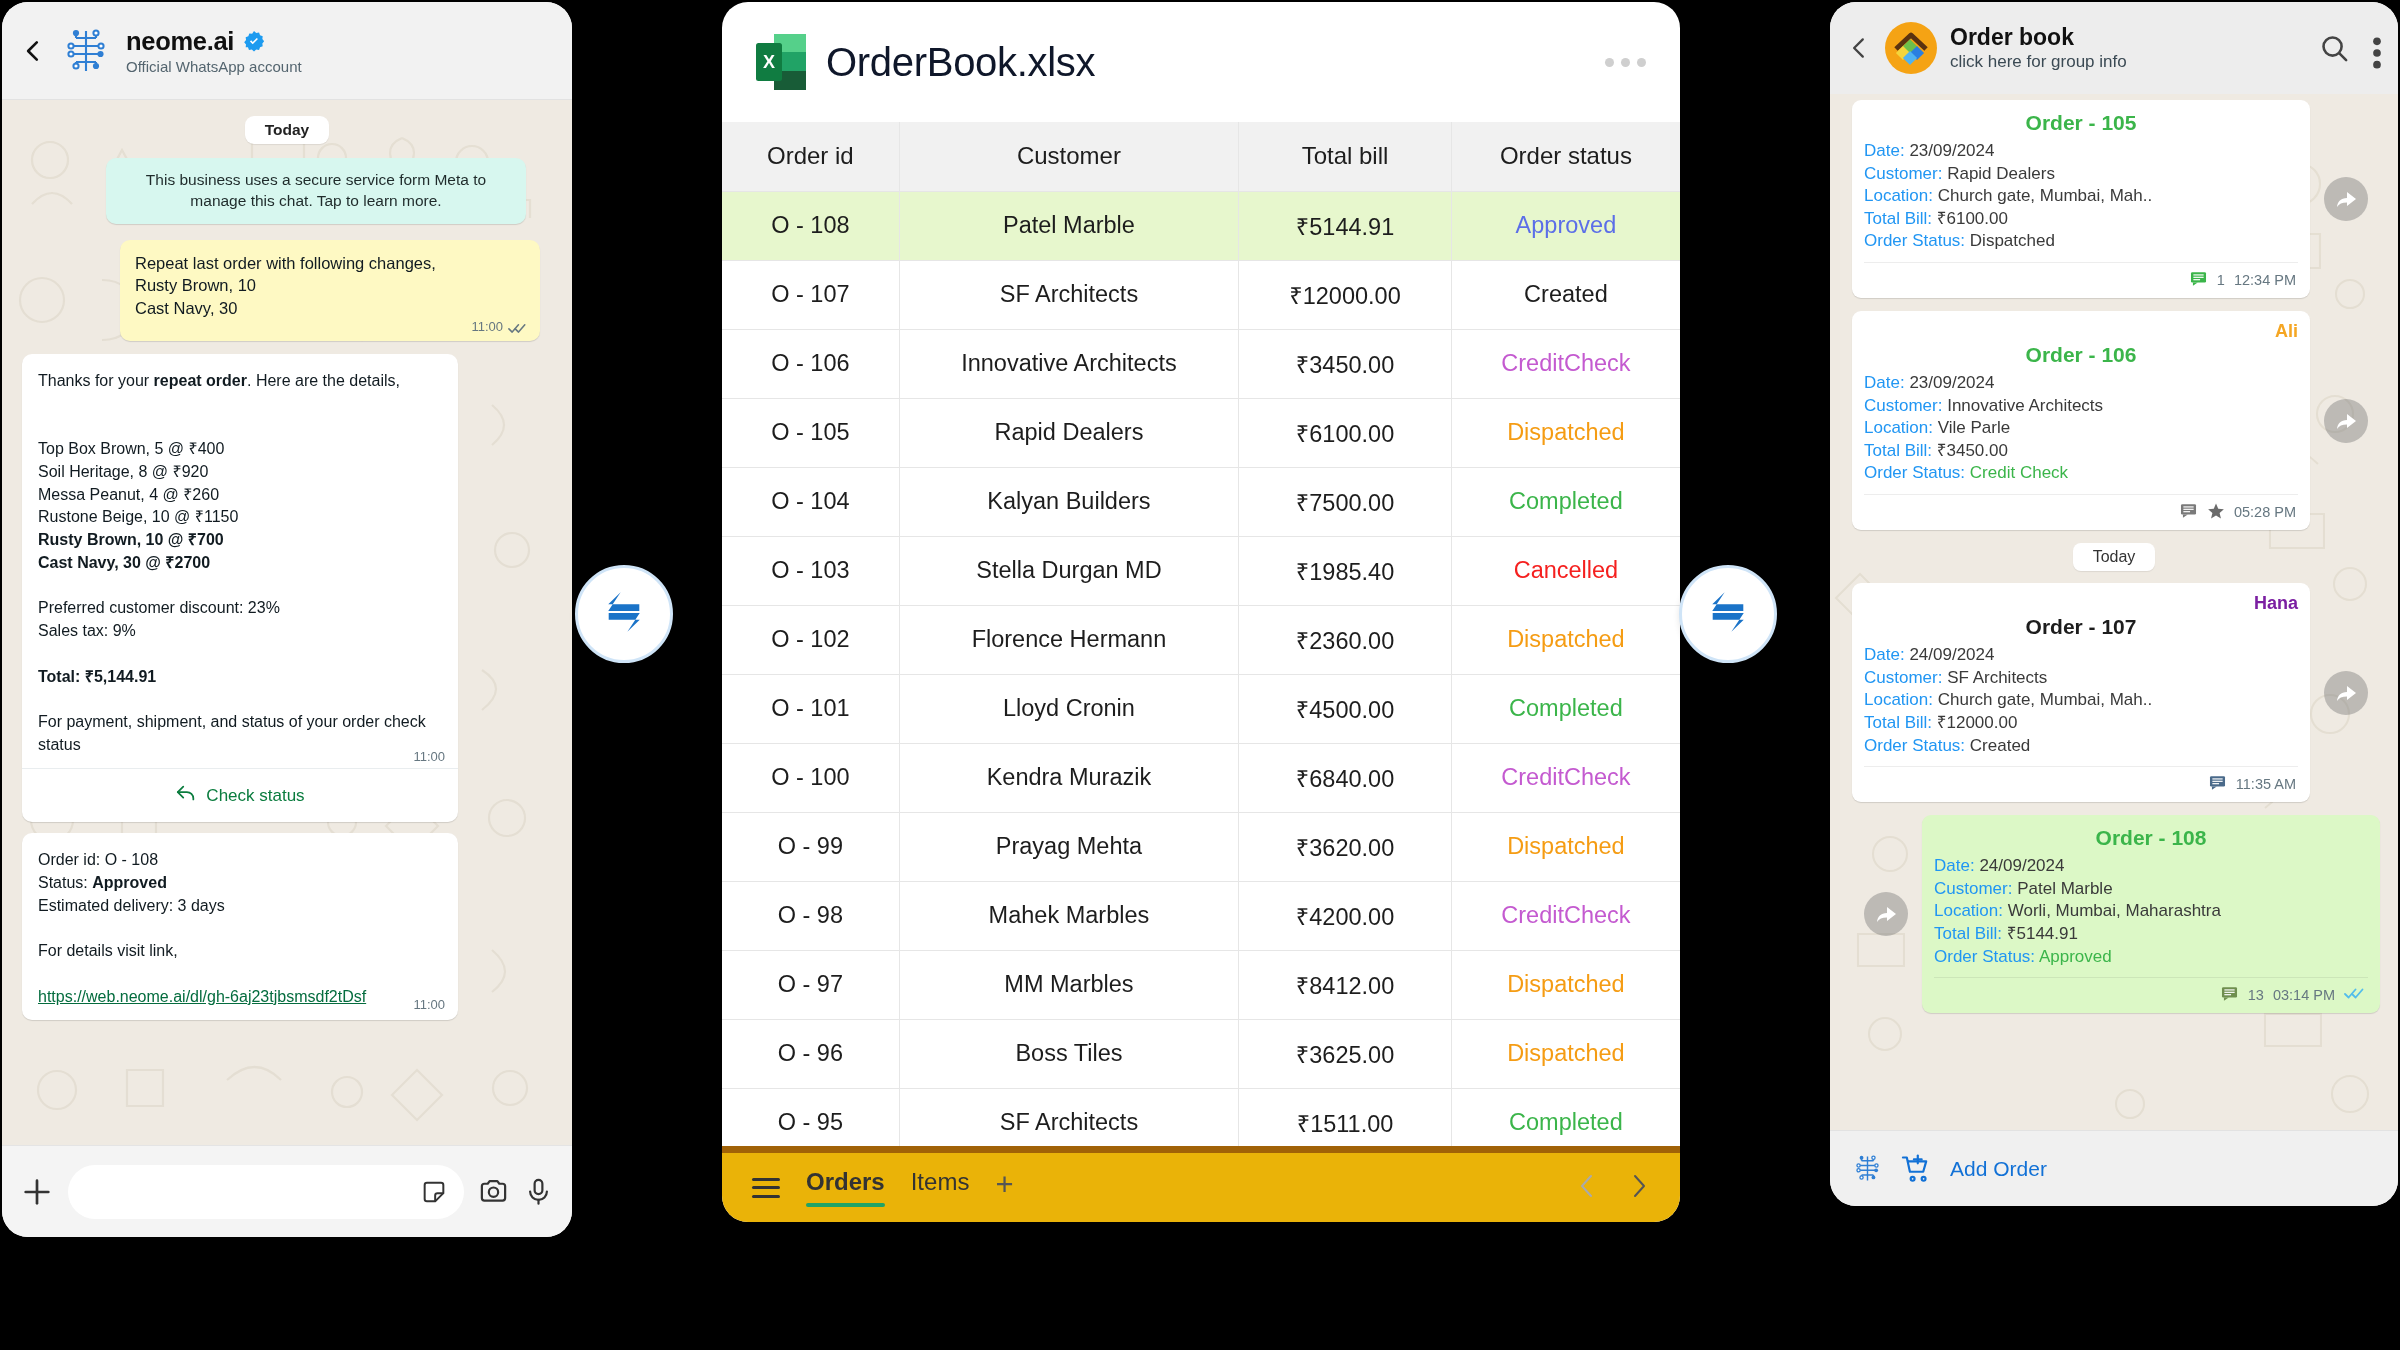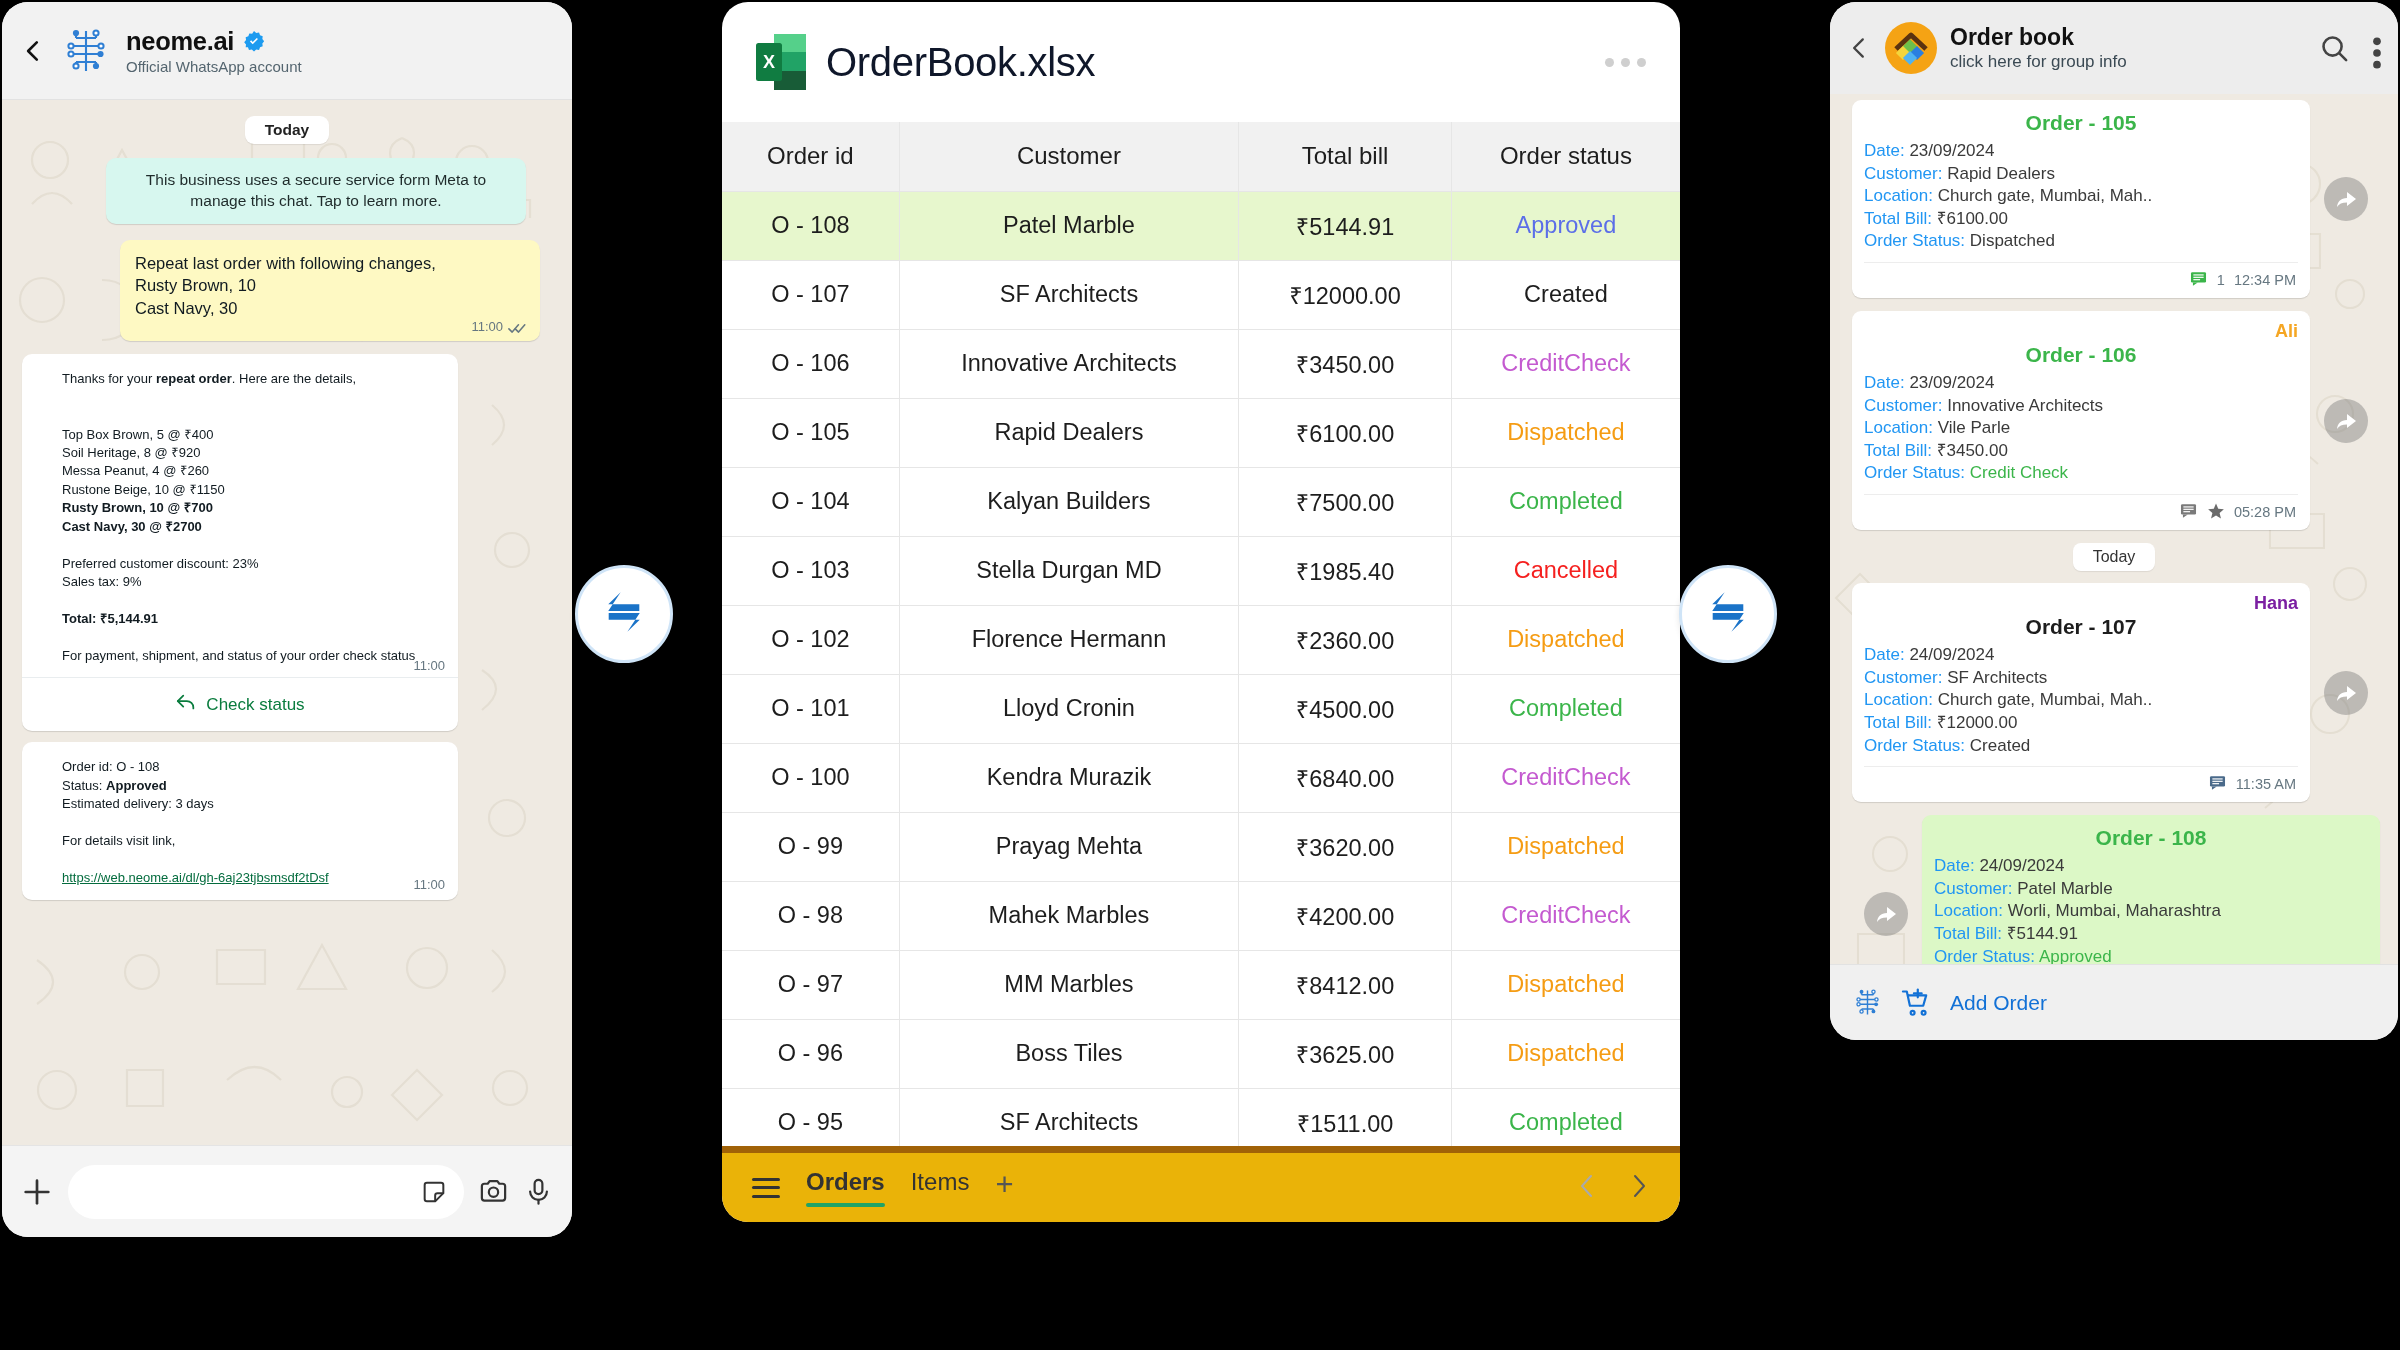--- a/index.html
+++ b/index.html
@@ -62,21 +62,21 @@
   .bubble-out {
     background: #fef9c3; margin: 16px 18px 0 104px; padding: 12px 15px 22px 15px;
     font-size: 16.5px; line-height: 1.36; color: #111b21;
   }
   .bubble-meta { position: absolute; right: 12px; bottom: 5px; font-size: 13px; color: #667781; display: flex; align-items: center; gap: 5px; }
   .ticks { width: 20px; height: 12px; }
 
   .bubble-in {
     background: #fff; margin: 13px 100px 0 6px; padding: 0; overflow: hidden;
   }
-  .bubble-in .body { padding: 16px 16px 12px 16px; font-size: 13px; line-height: 1.42; color: #111b21; white-space: pre-wrap; margin-left: 24px; }
+  .bubble-in .body { padding: 16px 16px 12px 16px; font-size: 16px; line-height: 1.42; color: #111b21; white-space: pre-wrap; }
   .bubble-in .body b { font-weight: bold; }
   .cta-divider { height: 1px; background: #e9edef; }
   .cta-row {
     display: flex; align-items: center; justify-content: center; gap: 9px;
     padding: 13px 0 13px 0; color: #0a7c3e; font-size: 17px;
   }
   .cta-row svg { width: 22px; height: 22px; }
   .bubble-in .in-meta { position: absolute; right: 13px; bottom: 8px; font-size: 13px; color: #667781; }
   .linktext { color: #046c3e; text-decoration: underline; word-break: break-all; }
 
@@ -128,21 +128,21 @@
   .xl-tab.active { font-weight: bold; }
   .xl-tab.active::after {
     content: ""; position: absolute; left: 0; right: 0; bottom: 0;
     height: 4px; background: #21a366; border-radius: 2px;
   }
   .xl-plus { font-size: 31px; color: #555; line-height: 1; padding-bottom: 6px; }
   .xl-nav { margin-left: auto; display: flex; gap: 30px; }
   .xl-nav svg { width: 22px; height: 30px; }
 
   
-  #right-panel { left: 1830px; top: 2px; width: 568px; height: 1038px; }
+  #right-panel { left: 1830px; top: 2px; width: 568px; height: 1204px; }
   .ob-header {
     height: 92px; background: #ededed; display: flex; align-items: center;
     padding: 0 16px; gap: 13px;
   }
   .ob-avatar { width: 52px; height: 52px; border-radius: 50%; flex: 0 0 auto; }
   .ob-titles { display: flex; flex-direction: column; }
   .ob-title { font-size: 23px; font-weight: bold; color: #111; }
   .ob-sub { font-size: 17px; color: #3b4a54; margin-top: 1px; }
   .ob-actions { margin-left: auto; display: flex; align-items: center; gap: 22px; }
 

